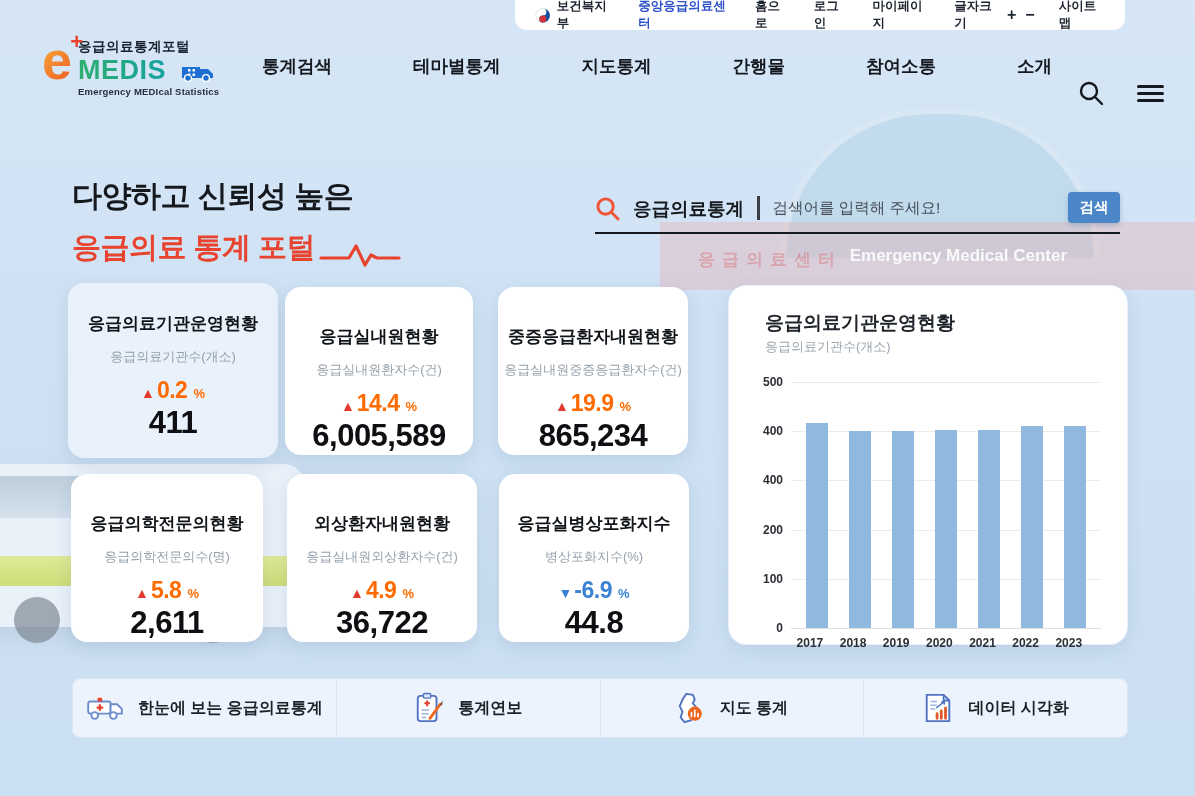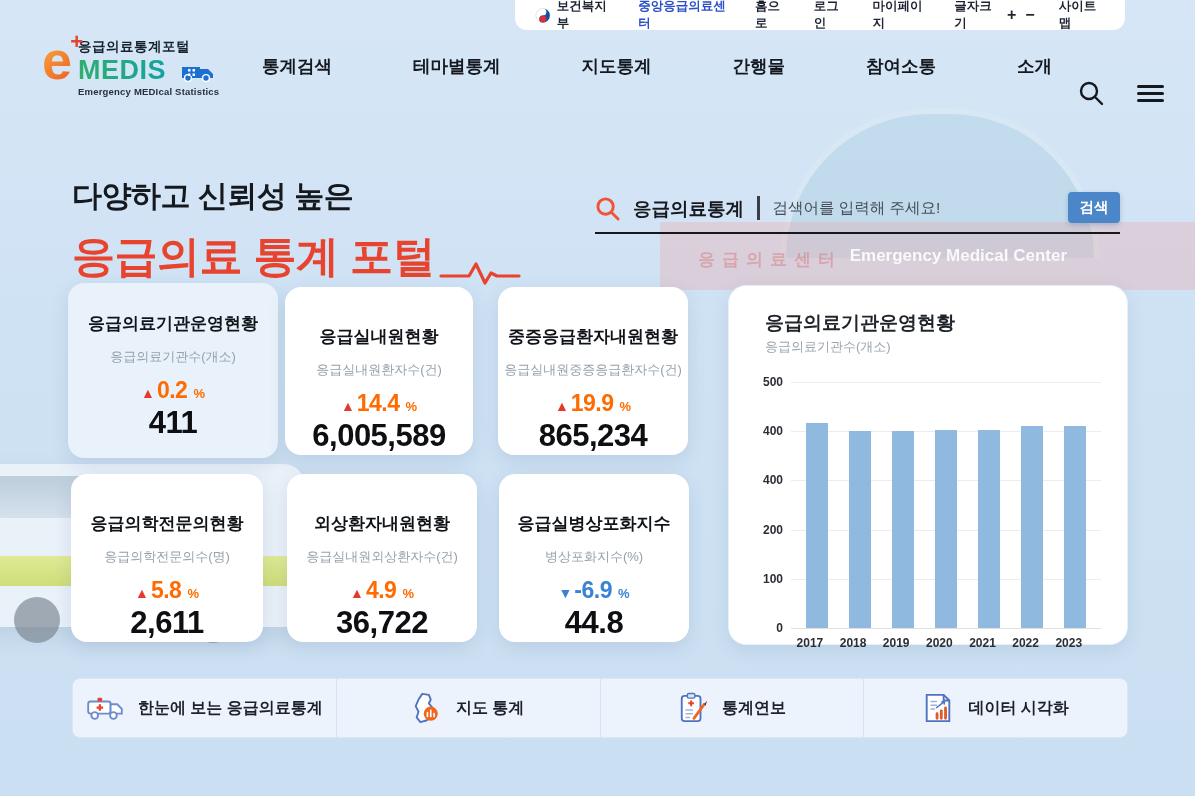--- a/index.html
+++ b/index.html
@@ -56,21 +56,21 @@
   .amb-glass { position:absolute; left:18px; top:38px; width:260px; height:42px;
                background:linear-gradient(180deg,#a9bcca,#cfdde7); border-radius:10px; opacity:0.8; }
   .amb-stripe { position:absolute; left:0; right:0; top:118px; height:30px;
                 background:linear-gradient(180deg,#e4ee68,#ccd93e); opacity:0.9; }
   .amb-wheel { position:absolute; bottom:10px; width:46px; height:46px; border-radius:50%;
                background:#5c646c; opacity:0.65; }
 
   
   .hero-title { position:absolute; left:72px; top:176px; z-index:3; }
   .hero-l1 { font-size:30px; font-weight:800; color:#15181d; letter-spacing:-0.5px; }
-  .hero-l2 { font-size:43px; font-weight:800; color:#e8432e; margin-top:11px; letter-spacing:-0.5px;
+  .hero-l2 { font-size:29px; font-weight:800; color:#e8432e; margin-top:11px; letter-spacing:-0.5px;
              display:flex; align-items:flex-end; gap:4px; }
   .search-wrap { position:absolute; left:595px; top:190px; width:525px; z-index:3; }
   .search-row { display:flex; align-items:center; gap:13px; height:36px; padding-right:64px; }
   .search-cat { font-size:18.5px; font-weight:800; color:#16191e; white-space:nowrap; cursor:pointer; }
   .search-div { width:2.5px; height:24px; background:#3a3f46; }
   .search-input { flex:1; border:none; outline:none; background:transparent; font-size:15.5px;
                   color:#30353c; font-family:inherit; }
   .search-input::placeholder { color:#474e57; }
   .search-btn { position:absolute; right:0; top:2px; width:52px; height:31px; background:#4a86c8;
                 color:#fff; border:none; border-radius:4px; font-size:14.5px; font-weight:700;
@@ -332,39 +332,39 @@
         <path d="M26 11 h7 l5 5 v5 h-12 z" fill="#fff" stroke="#6c8cce" stroke-width="2"></path>
         <rect x="12" y="4" width="5" height="4" rx="1" fill="#e8432e"></rect>
         <rect x="11" y="11" width="7" height="7" fill="none"></rect>
         <path d="M14.5 11 v7 M11 14.5 h7" stroke="#e8432e" stroke-width="2.4"></path>
         <circle cx="9" cy="23" r="3.6" fill="#fff" stroke="#6c8cce" stroke-width="2"></circle>
         <circle cx="29" cy="23" r="3.6" fill="#fff" stroke="#6c8cce" stroke-width="2"></circle>
       </svg>
       <span class="ql-label">한눈에 보는 응급의료통계</span>
     </div>
     <div class="ql">
-      <svg width="30" height="32" viewBox="0 0 30 34">
-        <path d="M10 2 l7 1 2 5 -2 4 4 5 -1 7 -5 6 -7 2 -4 -5 2 -6 -3 -6 3 -7 z" fill="#fff" stroke="#4f73c0" stroke-width="2" stroke-linejoin="round"></path>
-        <circle cx="19" cy="23" r="7.5" fill="#f0661f"></circle>
-        <path d="M15.5 26 v-4 M19 26 v-6.5 M22.5 26 v-3" stroke="#fff" stroke-width="1.8" stroke-linecap="round"></path>
-      </svg>
-      <span class="ql-label">지도 통계</span>
-    </div>
-    <div class="ql">
       <svg width="30" height="32" viewBox="0 0 32 34">
         <rect x="4" y="4" width="20" height="27" rx="3" fill="#fff" stroke="#4f73c0" stroke-width="2"></rect>
         <rect x="10" y="1.5" width="8" height="5" rx="1.5" fill="#dce6f7" stroke="#4f73c0" stroke-width="1.5"></rect>
         <path d="M14 9 v6 M11 12 h6" stroke="#e8432e" stroke-width="2.2"></path>
         <path d="M8 19 h8 M8 23 h8 M8 27 h5" stroke="#9db4dd" stroke-width="1.6"></path>
         <path d="M17 28 L28 13" stroke="#f0661f" stroke-width="3" stroke-linecap="round"></path>
         <path d="M28 13 l3 -4 -1.5 5.5 z" fill="#4a3c36"></path>
       </svg>
       <span class="ql-label">통계연보</span>
     </div>
     <div class="ql">
+      <svg width="30" height="32" viewBox="0 0 30 34">
+        <path d="M10 2 l7 1 2 5 -2 4 4 5 -1 7 -5 6 -7 2 -4 -5 2 -6 -3 -6 3 -7 z" fill="#fff" stroke="#4f73c0" stroke-width="2" stroke-linejoin="round"></path>
+        <circle cx="19" cy="23" r="7.5" fill="#f0661f"></circle>
+        <path d="M15.5 26 v-4 M19 26 v-6.5 M22.5 26 v-3" stroke="#fff" stroke-width="1.8" stroke-linecap="round"></path>
+      </svg>
+      <span class="ql-label">지도 통계</span>
+    </div>
+    <div class="ql">
       <svg width="32" height="32" viewBox="0 0 34 34">
         <path d="M5 3 h18 l6 6 v22 H5 z" fill="#fff" stroke="#4f73c0" stroke-width="2"></path>
         <path d="M23 3 v6 h6" fill="none" stroke="#4f73c0" stroke-width="2"></path>
         <path d="M9 10 h7 M9 14 h7 M9 18 h5" stroke="#9db4dd" stroke-width="1.6"></path>
         <path d="M16 28 v-5 M20.5 28 v-8 M25 28 v-11" stroke="#e05a2b" stroke-width="3" stroke-linecap="round"></path>
         <path d="M15 17 l9 -7 M24 10 l-3.5 0.5 M24 10 l-0.5 3.5" stroke="#4f73c0" stroke-width="1.6" fill="none"></path>
       </svg>
       <span class="ql-label">데이터 시각화</span>
     </div>
   </div>

